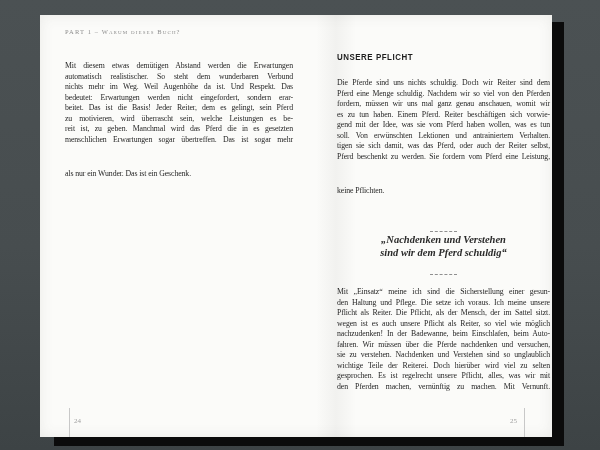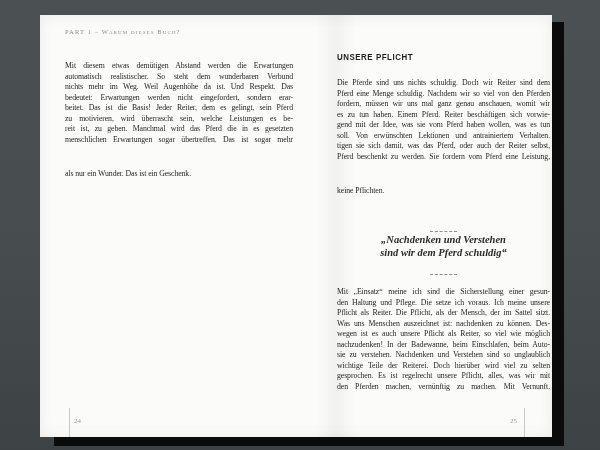--- a/index.html
+++ b/index.html
@@ -100,23 +100,23 @@
         </div>
 
       <div class="divider-row divider-2">
         <span class="dash"></span>
       </div>
 
       <div class="para right-para2" data-last-align="justify">
           <div class="tline">Mit „Einsatz“ meine ich sind die Sicherstellung einer gesun-</div>
           <div class="tline">den Haltung und Pflege. Die setze ich voraus. Ich meine unsere</div>
           <div class="tline">Pflicht als Reiter. Die Pflicht, als der Mensch, der im Sattel sitzt.</div>
-          <div class="tline">Was uns Menschen auszeichnet ist: nachdenken zu können. Des-</div>
           <div class="tline">wegen ist es auch unsere Pflicht als Reiter, so viel wie möglich</div>
           <div class="tline">nachzudenken! In der Badewanne, beim Einschlafen, beim Auto-</div>
+          <div class="tline">fahren. Wir müssen über die Pferde nachdenken und versuchen,</div>
           <div class="tline">sie zu verstehen. Nachdenken und Verstehen sind so unglaublich</div>
           <div class="tline">wichtige Teile der Reiterei. Doch hierüber wird viel zu selten</div>
           <div class="tline">gesprochen. Es ist regelrecht unsere Pflicht, alles, was wir mit</div>
           <div class="tline tlast">den Pferden machen, vernünftig zu machen. Mit Vernunft.</div>
         </div>
 
       <div class="pagenum pn-right">25</div>
       <div class="fold-line fl-right"></div>
     </div>
   </div>

